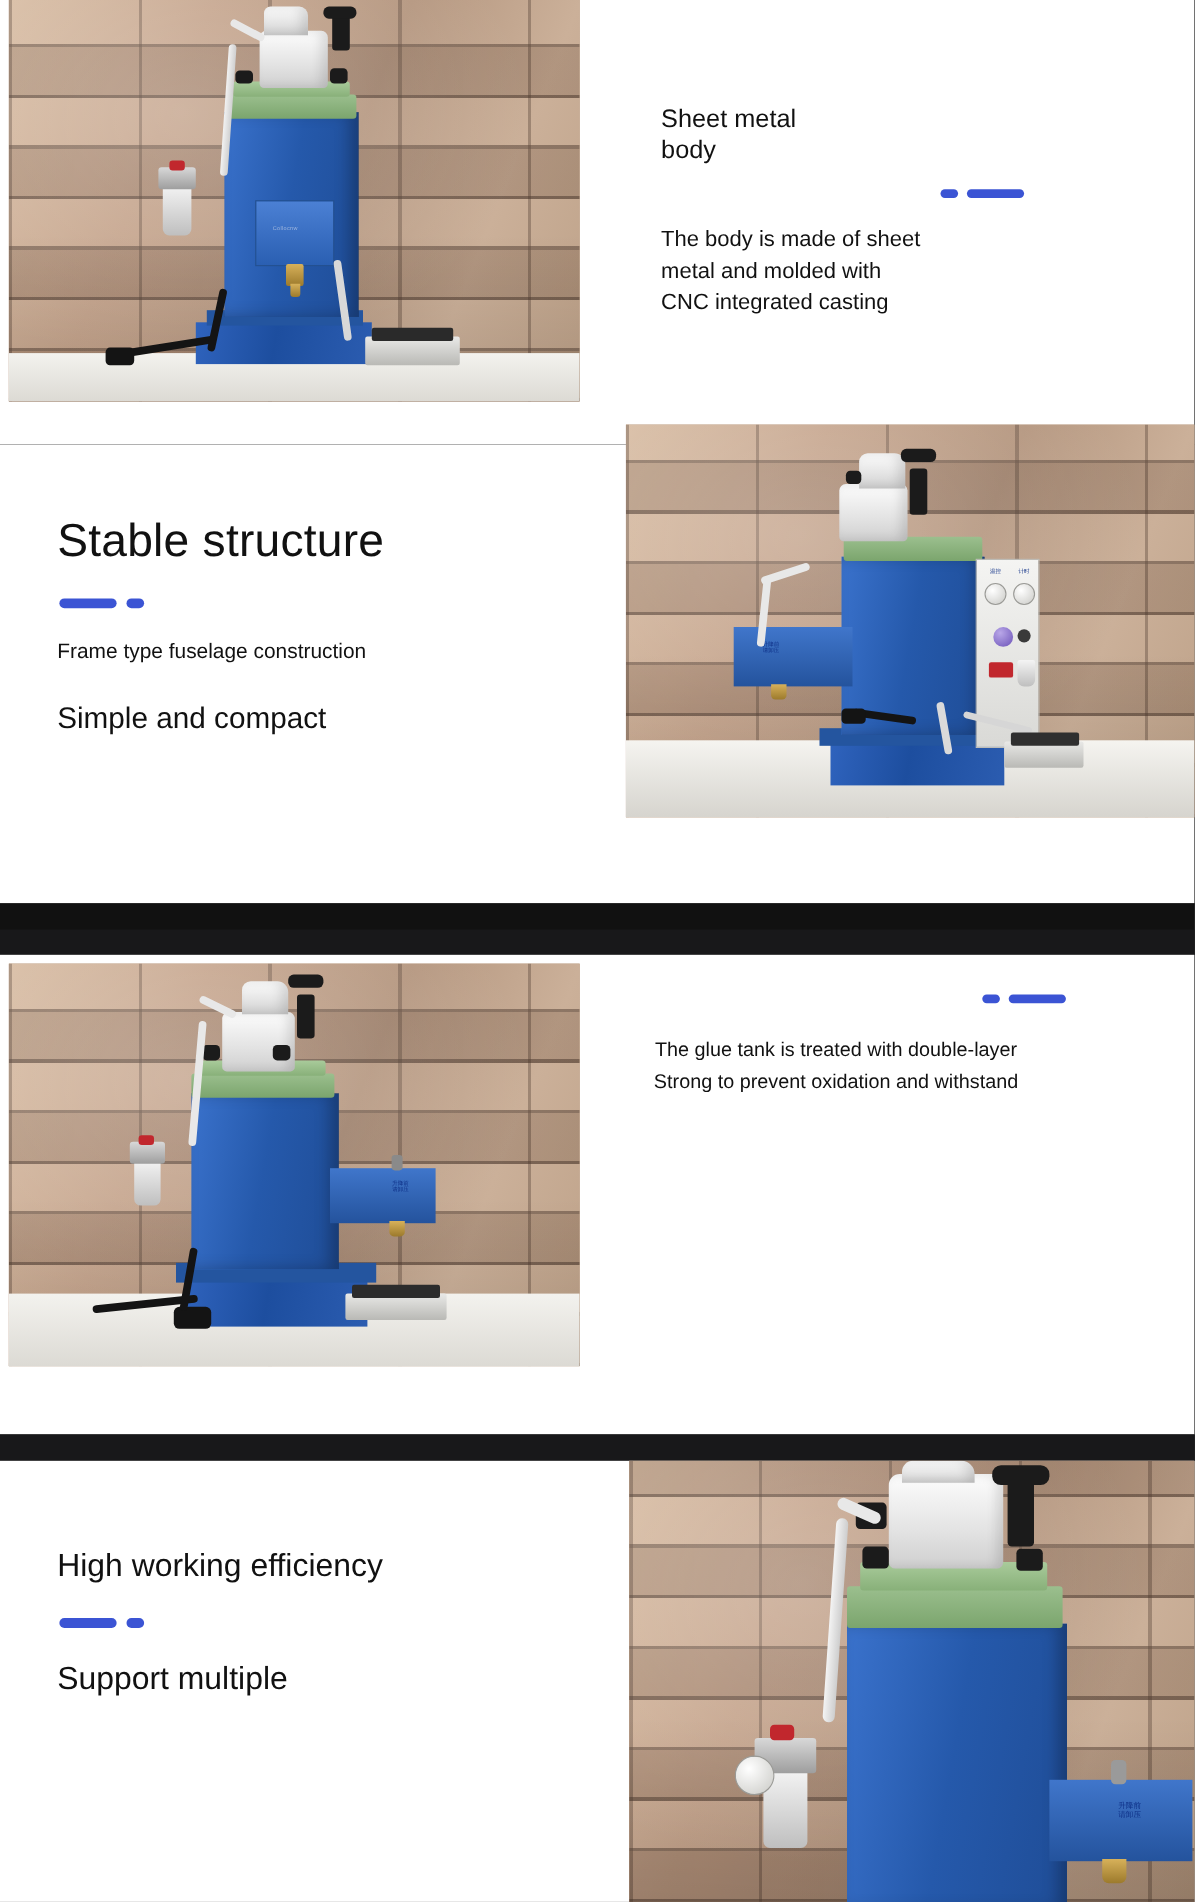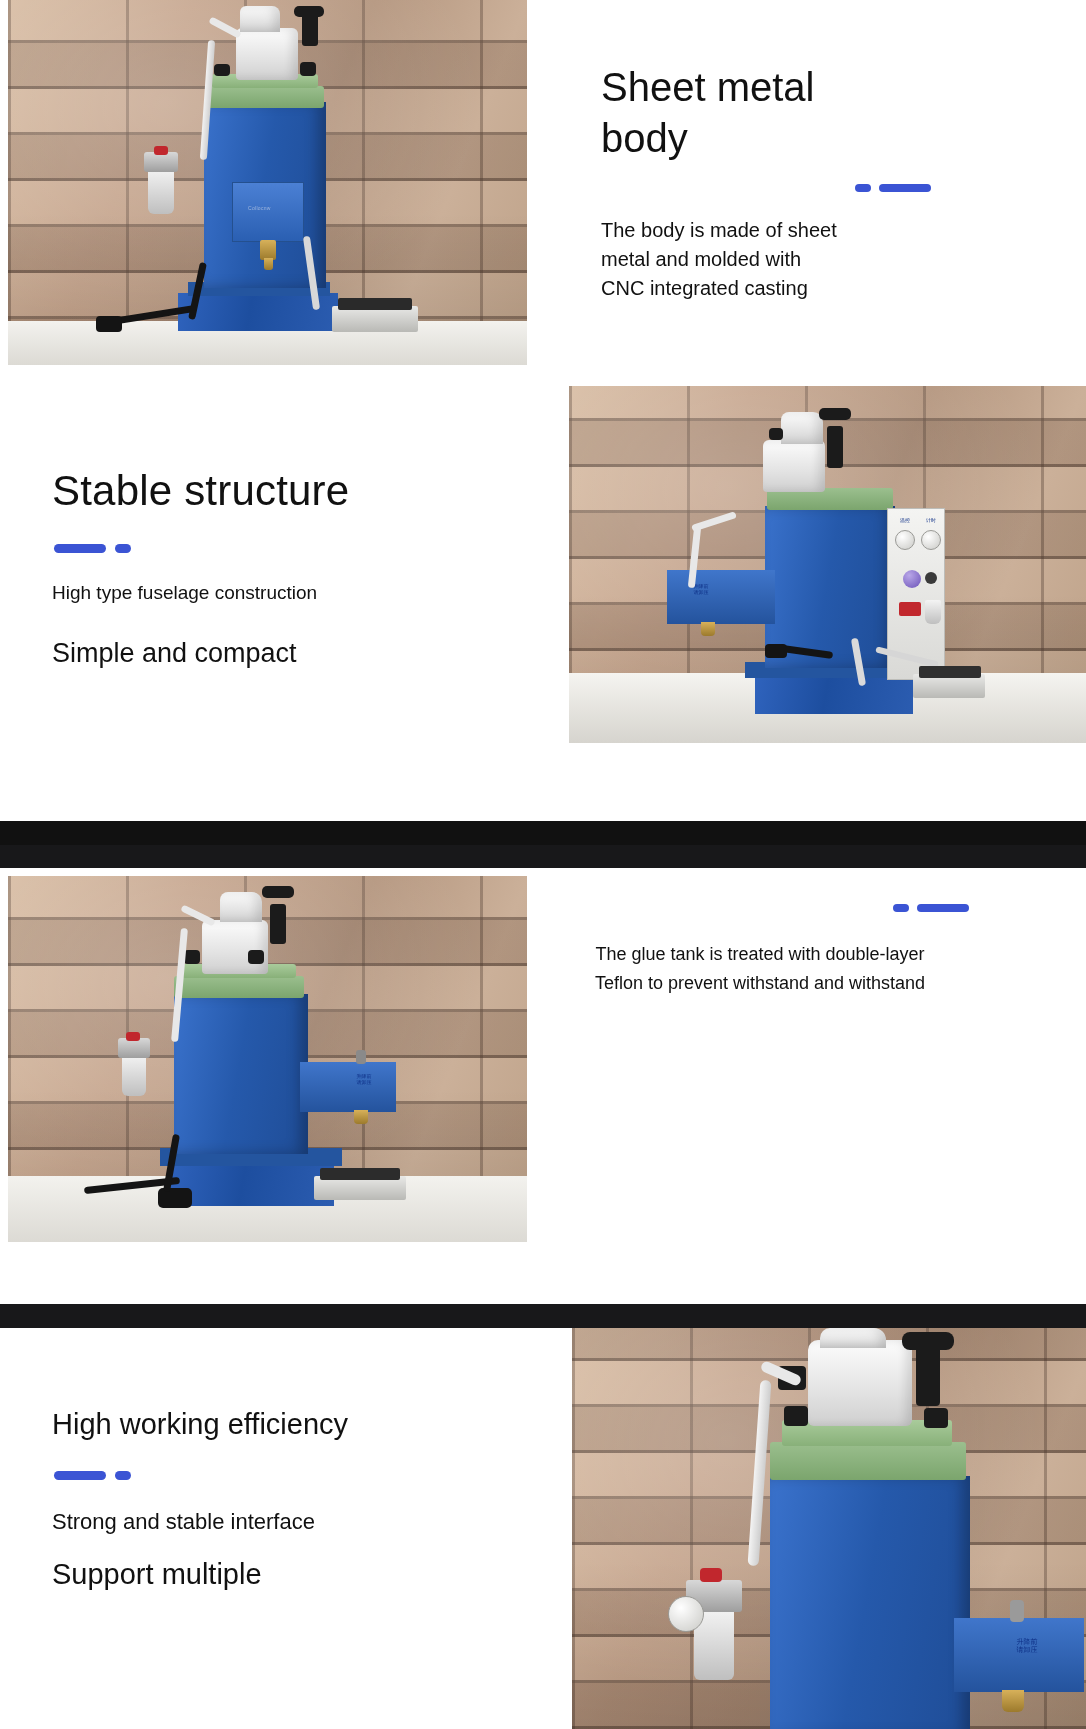--- a/index.html
+++ b/index.html
@@ -96,21 +96,21 @@
     line-height:1.28;
   }
   .sub { color:#111111; font-weight:400; line-height:1.44; }
 
   .accent { display:flex; align-items:center; }
   .accent .bar { border-radius:40px; background:#3b54d4; }
   .accent .dot { border-radius:40px; background:#3b54d4; }
 
   
   .s1-wrap { position:absolute; left:74px; top:62px; width:330px; text-align:left; }
-  .s1-title { font-size:40px; }
+  .s1-title { font-size:23px;margin-top:31px; }
   .s1-accent { justify-content:flex-end; margin:20px 0 24px 0; }
   .s1-accent .dot { width:16px; height:8px; margin-right:8px; }
   .s1-accent .bar { width:52px; height:8px; }
   .s1-body { font-size:20px; }
 
   
   .s2-wrap { position:absolute; left:52px; top:60px; width:420px; }
   .s2-title { font-size:42px; letter-spacing:.2px; }
   .s2-accent { margin:26px 0 26px 2px; }
   .s2-accent .bar { width:52px; height:9px; }
@@ -200,21 +200,21 @@
 
   <div class="band s2">
 
     <div class="textcell">
       <div class="s2-wrap">
         <div class="headline s2-title">Stable structure</div>
         <div class="accent s2-accent">
           <span class="bar"></span>
           <span class="dot"></span>
         </div>
-        <div class="sub s2-line1">High type fuselage construction</div>
+        <div class="sub s2-line1">Frame type fuselage construction</div>
         <div class="sub s2-line2">Simple and compact</div>
       </div>
     </div>
 
     <div class="photo p2">
       <div class="brick"></div>
       <div class="brickshade"></div>
       <div class="bench" style="bottom:0;height:70px;background:linear-gradient(180deg,#f5f4f0,#d6d4ce);"></div>
       <div class="machine">
         <div class="mb-base" style="left:186px;top:288px;width:158px;height:40px;"></div>
@@ -292,38 +292,37 @@
     </div>
 
     <div class="textcell">
       <div class="s3-wrap">
         <div class="accent s3-accent">
           <span class="dot"></span>
           <span class="bar"></span>
         </div>
         <div class="sub s3-body">
           <div>The glue tank is treated with double-layer</div>
-          <div>Teflon to prevent withstand and withstand</div>
+          <div>Strong to prevent oxidation and withstand</div>
         </div>
       </div>
     </div>
   </div>
 
   <div class="divider d3"></div>
 
   <div class="band s4">
 
     <div class="textcell">
       <div class="s4-wrap">
         <div class="headline s4-title">High working efficiency</div>
         <div class="accent s4-accent">
           <span class="bar"></span>
           <span class="dot"></span>
         </div>
-        <div class="sub s4-line1">Strong and stable interface</div>
         <div class="sub s4-line2">Support multiple</div>
       </div>
     </div>
 
     <div class="photo p4">
       <div class="brick" style="background-size:auto, auto, auto;"></div>
       <div class="brickshade"></div>
       <div class="machine">
         <div class="mb-body" style="left:198px;top:148px;width:200px;height:260px;"></div>
         <div class="mb-plate" style="left:198px;top:114px;width:196px;height:38px;"></div>

